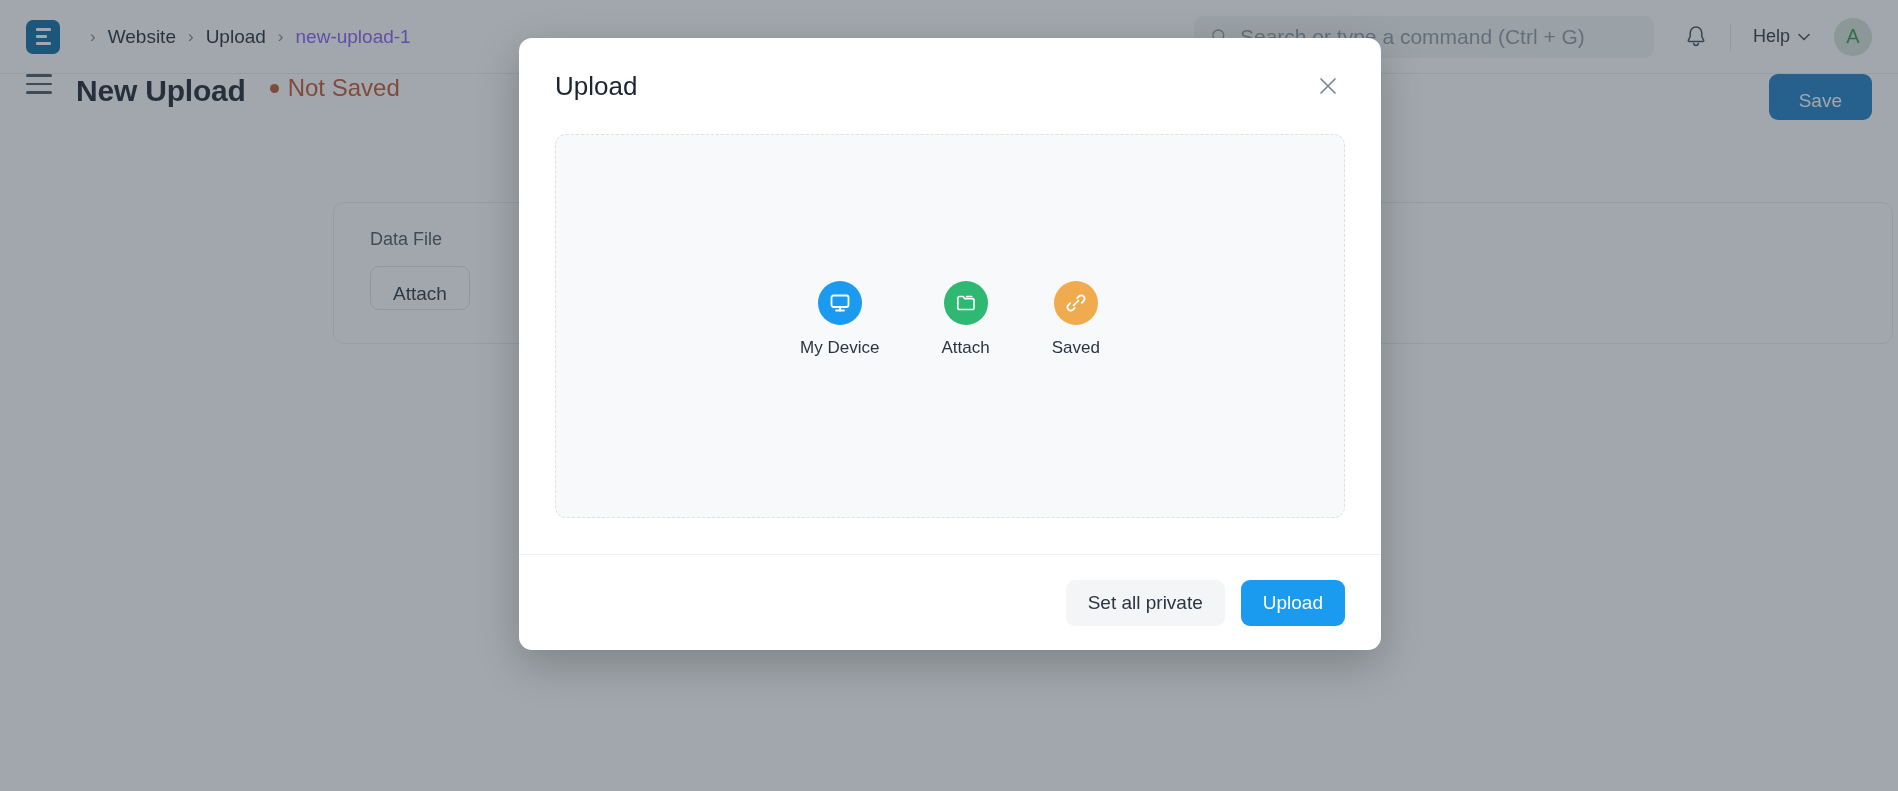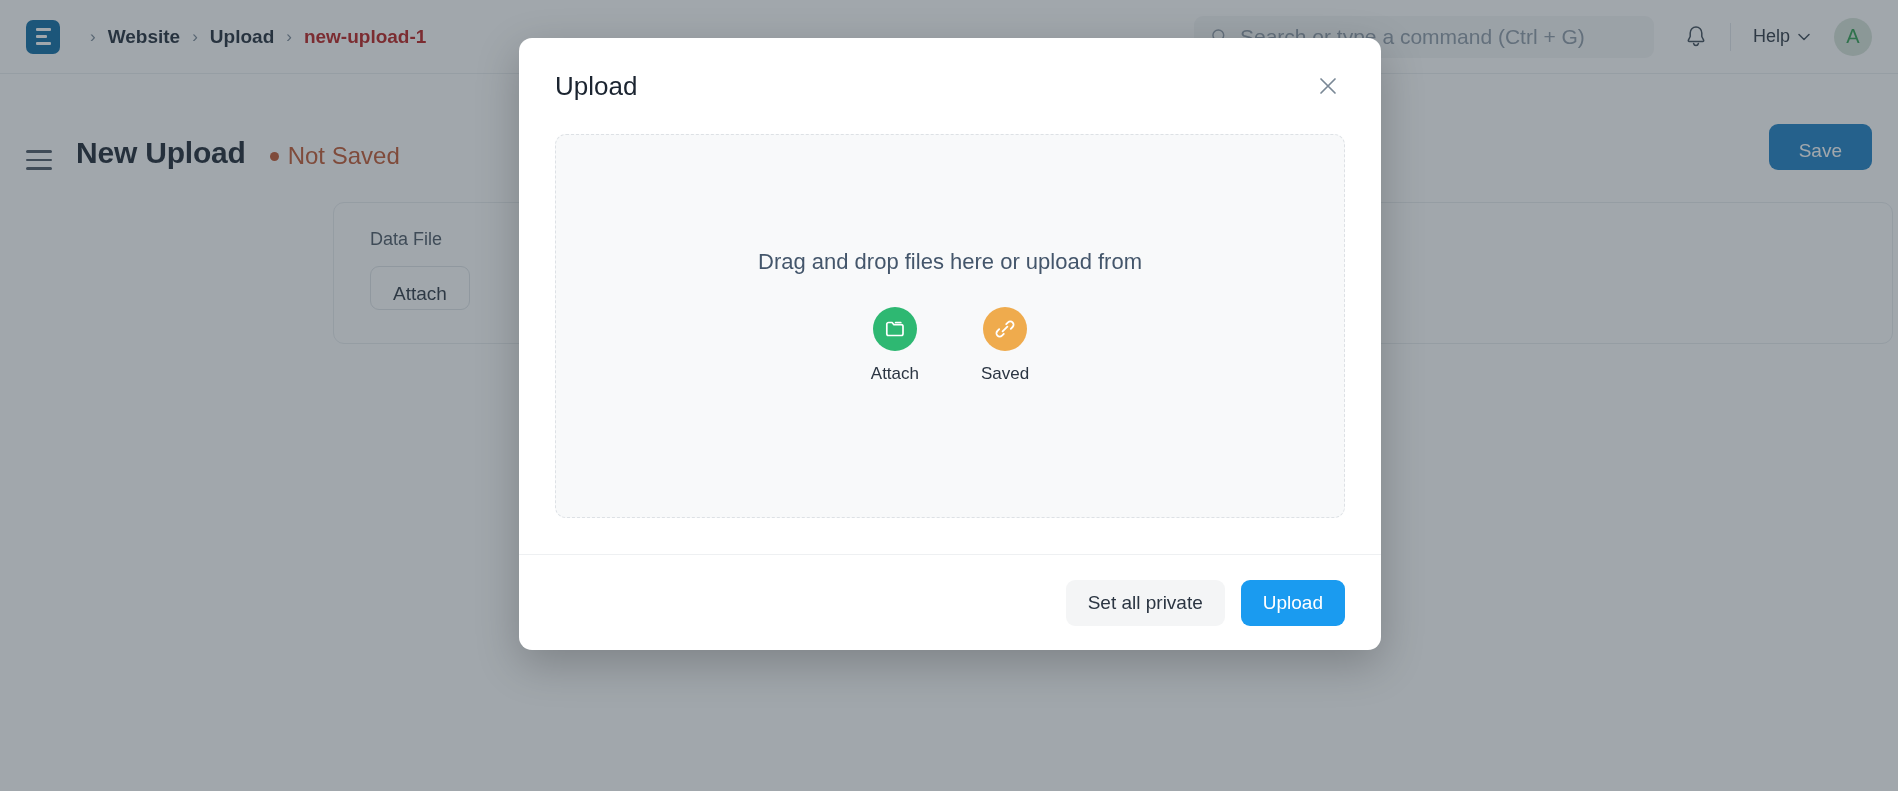--- a/index.html
+++ b/index.html
@@ -52,22 +52,22 @@
     display: flex; align-items: center;
     margin-left: 18px;
     font-size: 19px;
   }
   .crumb-sep {
     color: #7a8896;
     font-size: 17px;
     margin: 0 12px;
     line-height: 1;
   }
-  .crumb { color: #1f2937; text-decoration: none; font-weight: bold; }
-  .crumb.muted { color: #b91c1c; }
+  .crumb { color: #1f2937; text-decoration: none; }
+  .crumb.muted { color: #8b5cf6; }
 
   .navbar-spacer { flex: 1 1 auto; }
 
   .search-box {
     width: 460px; height: 42px;
     background: #f4f5f6;
     border-radius: 9px;
     display: flex; align-items: center;
     padding: 0 16px;
     gap: 11px;
@@ -94,21 +94,21 @@
     display: flex; align-items: center; justify-content: center;
     margin-left: 24px;
     flex: 0 0 auto;
   }
 
   
   .page-head {
     position: absolute;
     top: 74px; left: 0;
     width: 1898px; height: 96px;
-    display: flex; align-items: flex-end;
+    display: flex; align-items: flex-start;
     padding: 0 26px;
     background: #ffffff;
   }
   .hamburger { width: 26px; height: 20px; display: flex; flex-direction: column; justify-content: space-between; }
   .hamburger i { display:block; height: 2.6px; width: 26px; background: #4a5663; border-radius: 2px; }
 
   .page-title {
     font-size: 30px; font-weight: bold; color: #1b2430;
     margin-left: 24px;
     letter-spacing: -0.2px;
@@ -309,24 +309,33 @@
       <div class="modal-head-spacer"></div>
       <button class="close-btn">
         <svg width="20" height="20" viewBox="0 0 20 20" fill="none">
           <path d="M3 3 L17 17 M17 3 L3 17" stroke="#7a8896" stroke-width="1.7" stroke-linecap="round"></path>
         </svg>
       </button>
     </div>
 
     <div class="modal-body">
       <div class="dropzone">
-        <div class="dz-text">Drag and drop files here or upload from</div>
 
         <div class="sources">
 
+          <div class="source">
+            <span class="src-circle" style="background:#1a9bf0">
+              <svg width="24" height="24" viewBox="0 0 24 24" fill="none">
+                <rect x="3.5" y="4.5" width="17" height="11.5" rx="2" stroke="#ffffff" stroke-width="1.8"></rect>
+                <path d="M8 19.5h8" stroke="#ffffff" stroke-width="1.8" stroke-linecap="round"></path>
+                <path d="M12 16v3.5" stroke="#ffffff" stroke-width="1.8" stroke-linecap="round"></path>
+              </svg>
+            </span>
+            <span class="src-label">My Device</span>
+          </div>
 
           <div class="source">
             <span class="src-circle" style="background:#2eb872">
               <svg width="24" height="24" viewBox="0 0 24 24" fill="none">
                 <path d="M3.8 7.2a1.7 1.7 0 0 1 1.7-1.7h3.6l1.8 2.2h7.4a1.7 1.7 0 0 1 1.7 1.7v7.4a1.7 1.7 0 0 1-1.7 1.7H5.5a1.7 1.7 0 0 1-1.7-1.7V7.2z" stroke="#ffffff" stroke-width="1.7" stroke-linejoin="round"></path>
                 <path d="M12.6 5.5h5.2" stroke="#ffffff" stroke-width="1.7" stroke-linecap="round"></path>
               </svg>
             </span>
             <span class="src-label">Attach</span>
           </div>

